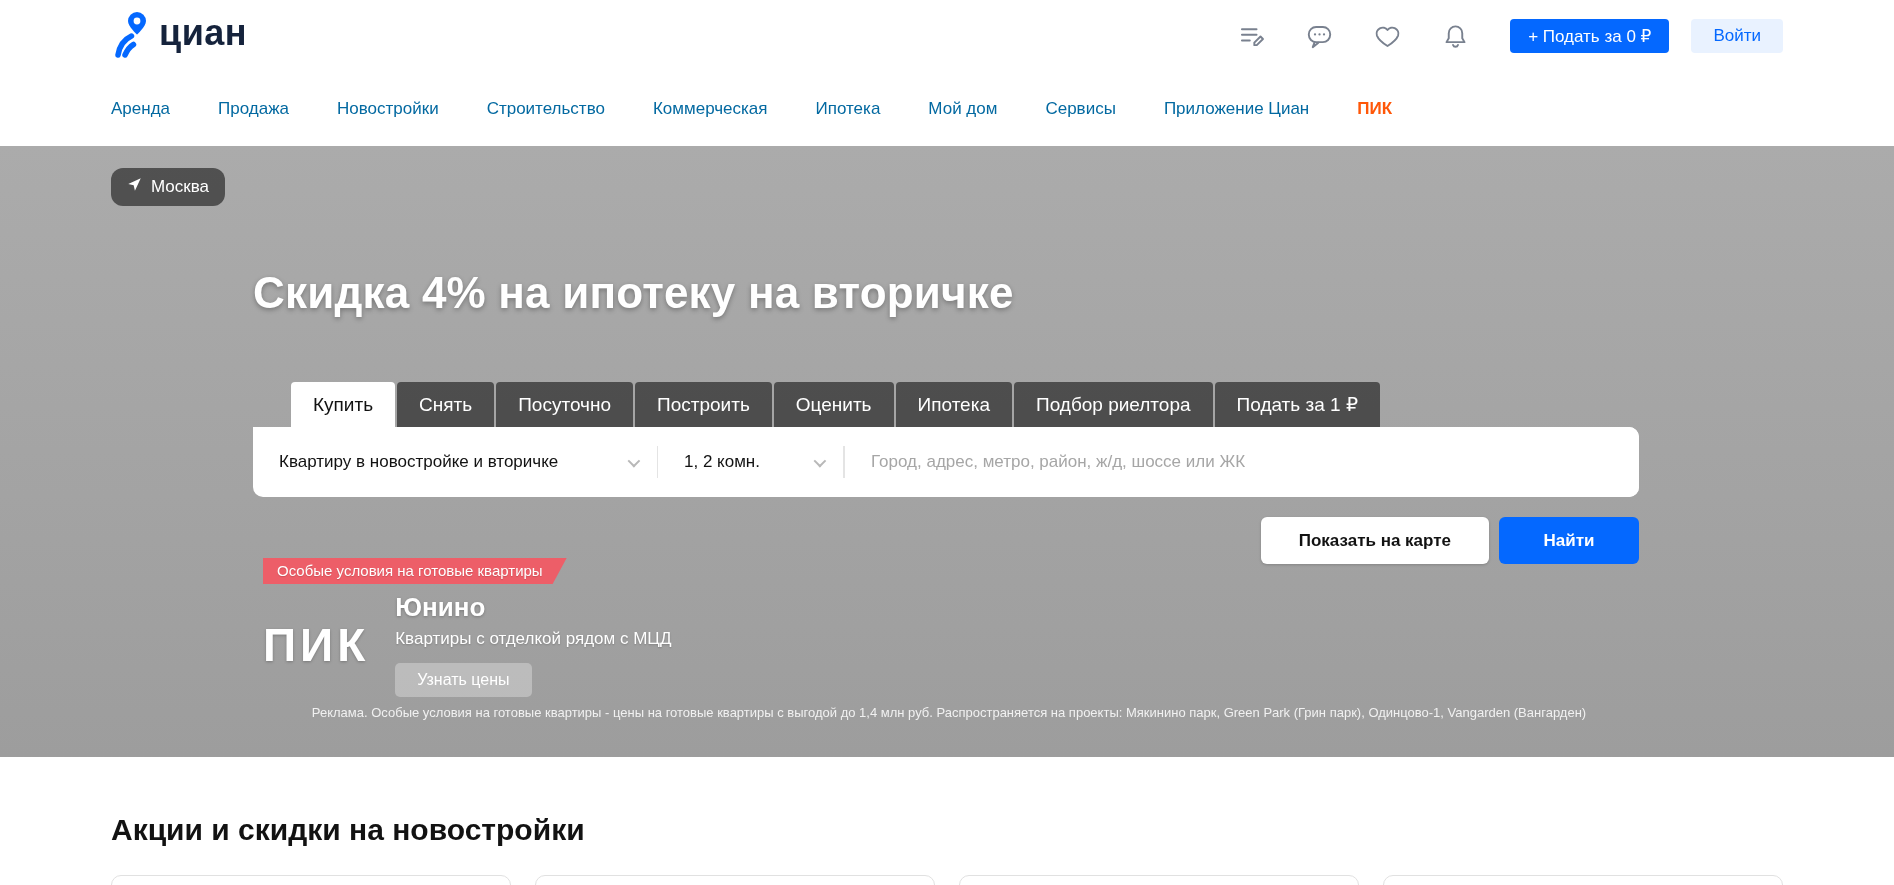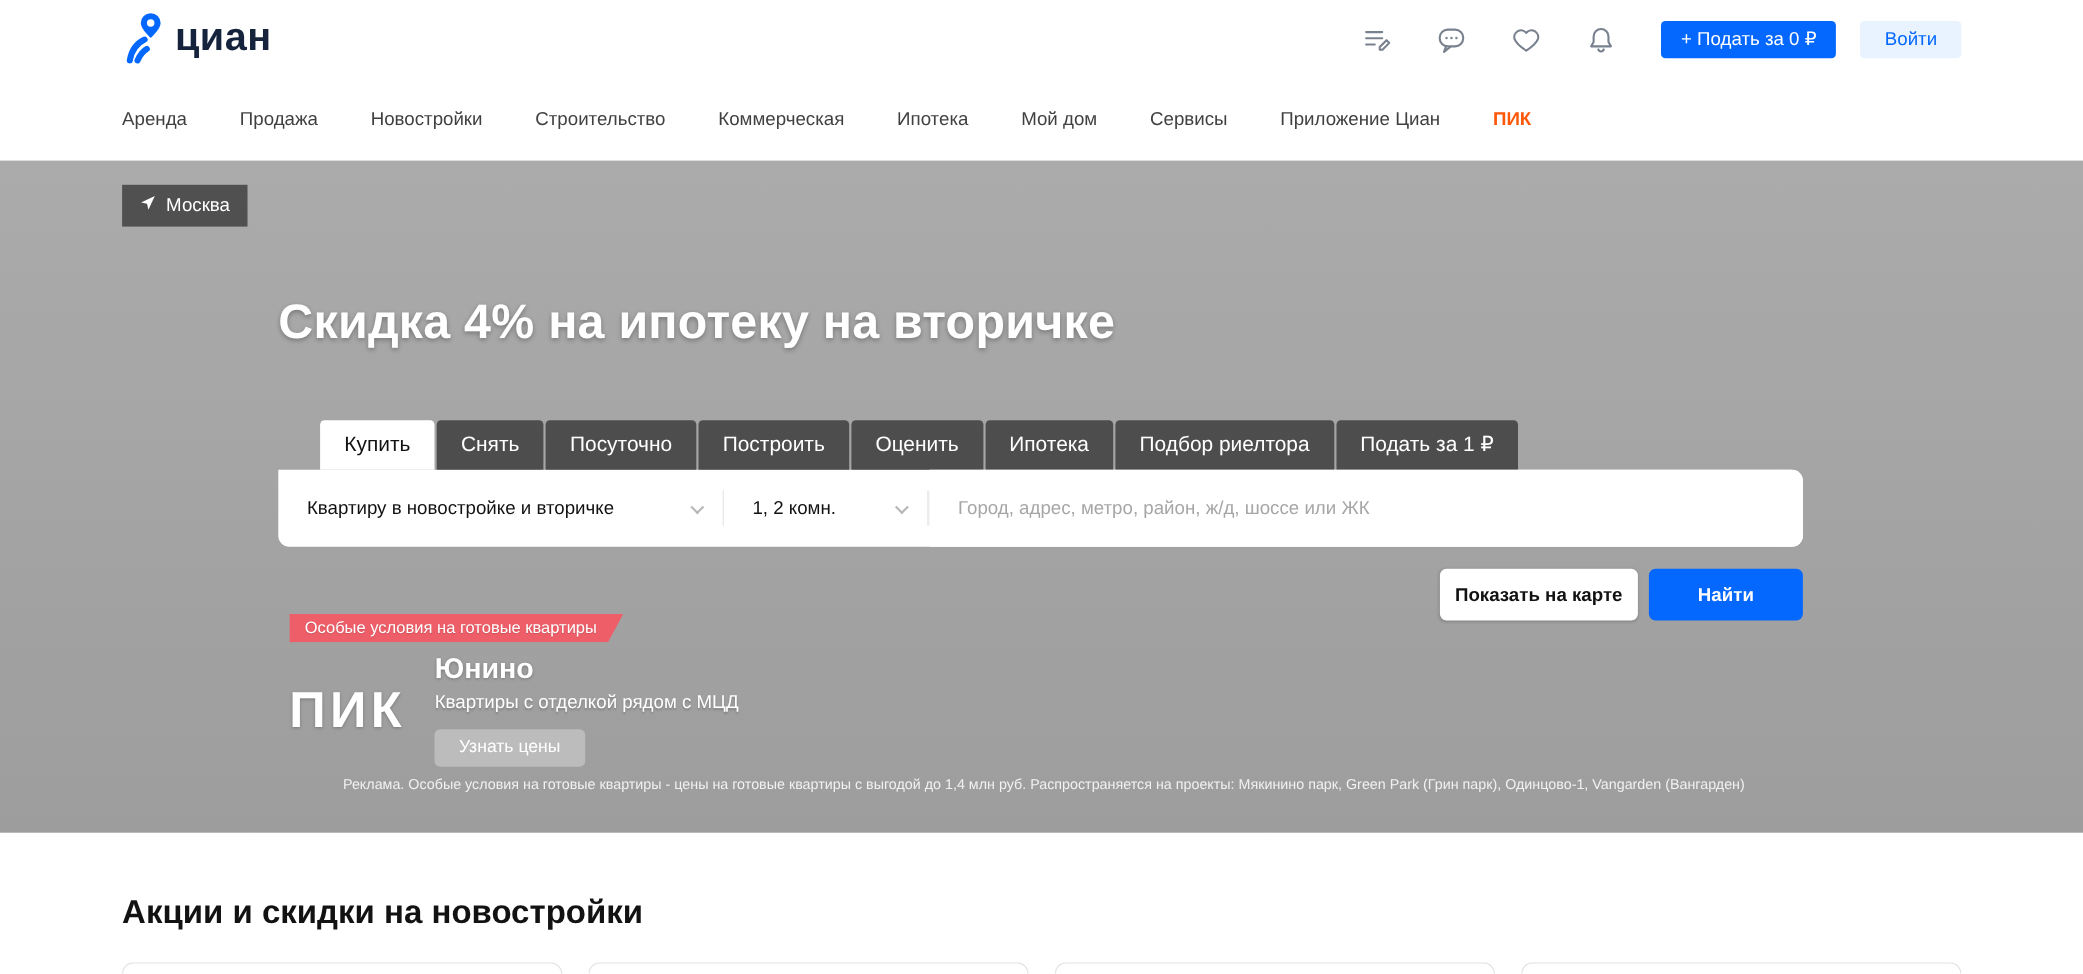--- a/index.html
+++ b/index.html
@@ -21,28 +21,28 @@
   .header-right { display: flex; align-items: center; }
   .hicon { width: 27px; height: 27px; margin-right: 41px; cursor: pointer; display: inline-flex; align-items: center; justify-content: center; }
   .hicon svg { width: 27px; height: 27px; }
   .btn { border: none; border-radius: 4px; font-family: inherit; font-size: 17px; cursor: pointer; height: 34px; }
   .btn-primary { background: #0468ff; color: #fff; padding: 0 18px; margin-right: 22px; font-weight: 400; }
   .btn-light { background: #e9f2ff; color: #0468ff; padding: 0 22px; }
 
   
   nav { height: 74px; background: #fff; }
   .nav-inner { height: 74px; display: flex; align-items: center; gap: 48px; }
-  .nav-inner a { text-decoration: none; color: #404040; font-size: 17px; cursor: pointer; white-space: nowrap; }
+  .nav-inner a { text-decoration: none; color: #0369a1; font-size: 17px; cursor: pointer; white-space: nowrap; }
   .nav-inner a.pik { color: #ff5708; font-weight: 700; }
 
   
   .hero { height: 611px; background: linear-gradient(#ababab, #9d9d9d); overflow: hidden; }
   .geo-badge {
     margin-top: 22px; display: inline-flex; align-items: center; gap: 9px;
-    background: rgba(55,55,55,0.78); color: #fff; border-radius: 0;
+    background: rgba(55,55,55,0.78); color: #fff; border-radius: 12px;
     height: 38px; padding: 0 16px; font-size: 17px; cursor: pointer;
   }
   .geo-badge svg { width: 15px; height: 15px; }
   .hero-inner { margin-left: 142px; width: 1386px; }
   h1.hero-title {
     margin-top: 62px; color: #fff; font-size: 44px; font-weight: 700;
     text-shadow: 0 2px 5px rgba(0,0,0,0.3); letter-spacing: 0.2px;
   }
 
   .tabs { display: flex; gap: 2px; margin-top: 64px; padding-left: 38px; }
@@ -74,21 +74,21 @@
   .sb-input {
     flex: 1 1 auto; height: 100%; border: none; outline: none;
     font-family: inherit; font-size: 17px; padding: 0 26px; color: #121212;
     border-radius: 0 10px 10px 0; min-width: 0;
   }
   .sb-input::placeholder { color: #a6a6a6; }
 
   .hero-actions { display: flex; justify-content: flex-end; gap: 10px; margin-top: 20px; }
   .btn-map {
     height: 47px; background: #fff; color: #121212; border: none; border-radius: 6px;
-    font-family: inherit; font-size: 17px; font-weight: 700; padding: 0 14px; cursor: pointer;
+    font-family: inherit; font-size: 17px; font-weight: 700; padding: 0 38px; cursor: pointer;
     box-shadow: 0 1px 3px rgba(0,0,0,0.18);
   }
   .btn-find {
     height: 47px; width: 140px; background: #0468ff; color: #fff; border: none; border-radius: 6px;
     font-family: inherit; font-size: 17px; font-weight: 700; cursor: pointer;
   }
 
   .promo { margin-top: -6px; cursor: pointer; }
   .promo-badge {
     display: inline-block; background: #ed5e68; color: #fff; font-size: 15px;

